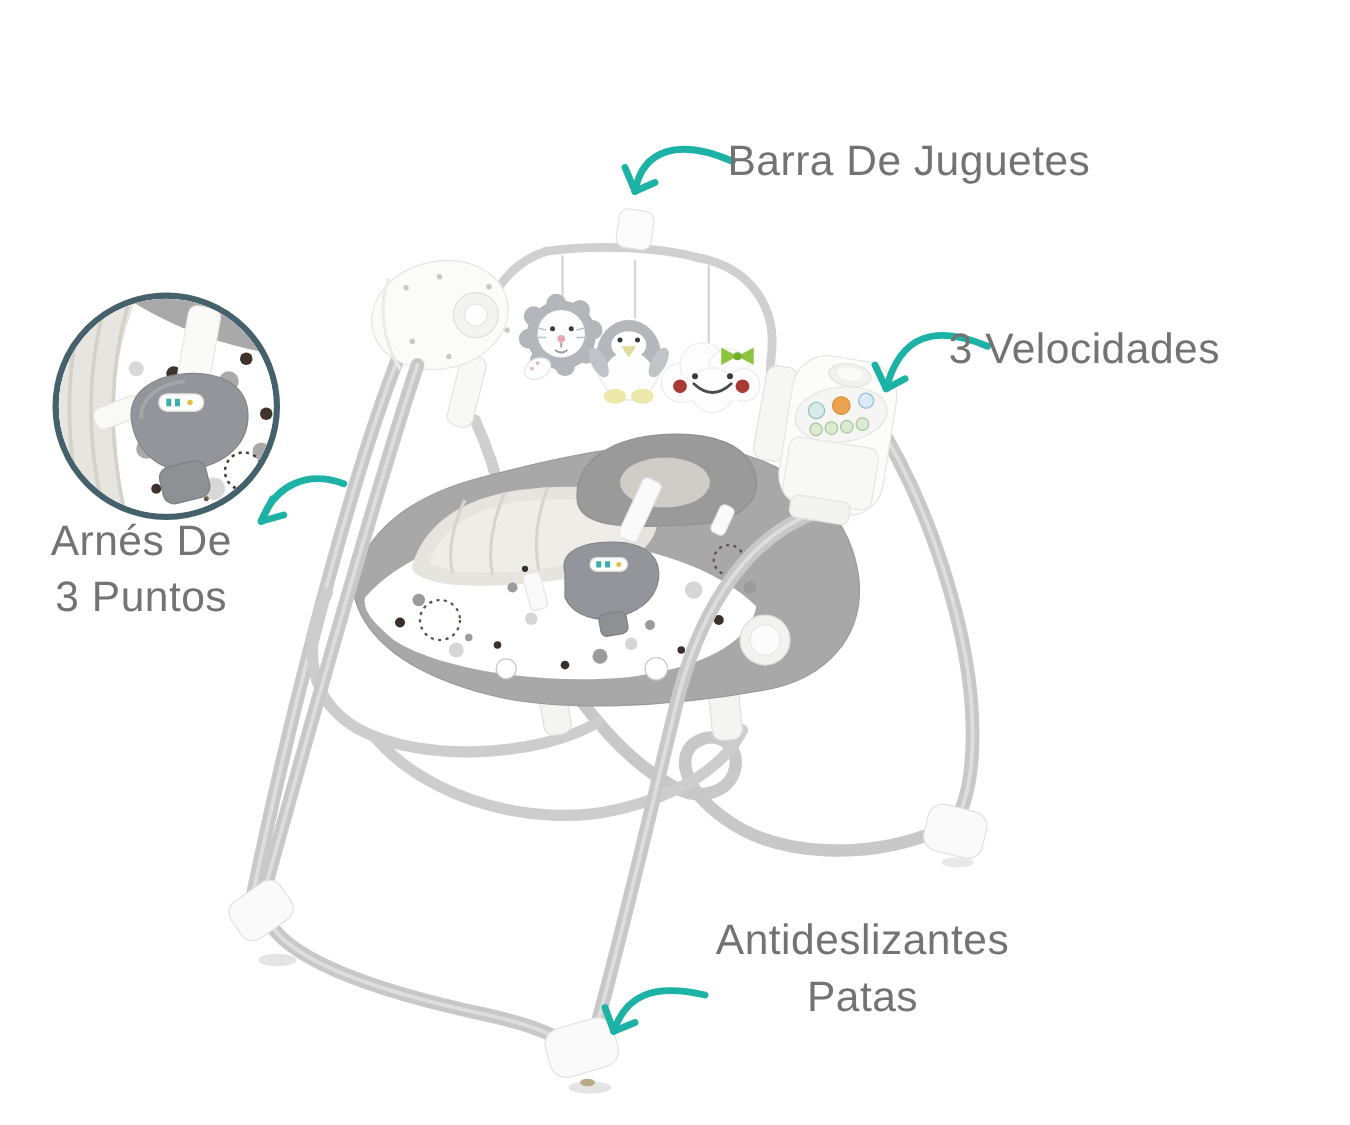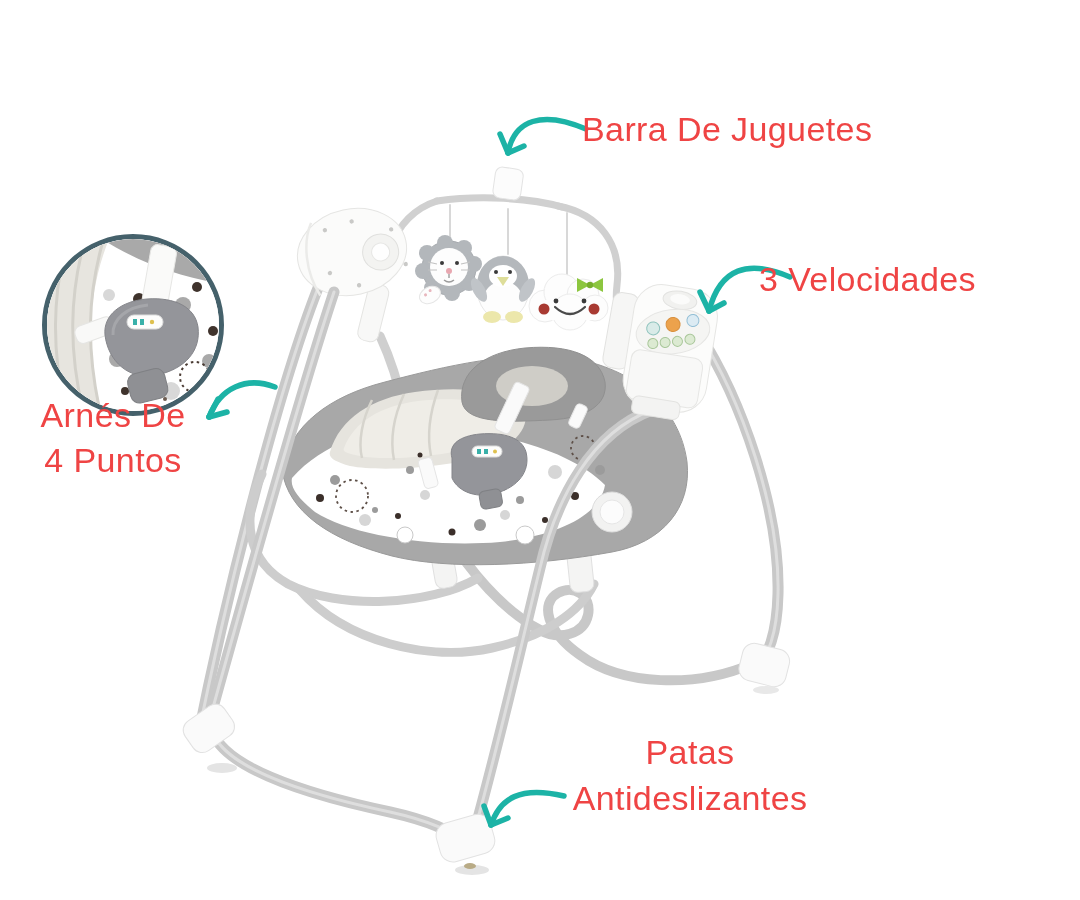--- a/index.html
+++ b/index.html
@@ -7,26 +7,26 @@
     position:relative;width:1080px;height:900px;background:#ffffff;overflow:hidden;
     font-family:"Liberation Sans", sans-serif;
   }
   .product-svg{position:absolute;left:0;top:0;z-index:1;}
   .inset{
     position:absolute;left:42px;top:234px;width:172px;height:172px;z-index:2;
     border:5px solid #45616b;border-radius:50%;overflow:hidden;background:#ffffff;
   }
   .arrows-svg{position:absolute;left:0;top:0;z-index:3;pointer-events:none;}
   .label{
-    position:absolute;z-index:4;color:#ef4444;font-size:34px;font-weight:500;
+    position:absolute;z-index:4;color:#737373;font-size:34px;font-weight:500;
     letter-spacing:0.4px;white-space:nowrap;
   }
   .label-toybar{left:582px;top:110px;}
   .label-speeds{left:759px;top:260px;}
-  .label-harness{left:13px;top:393px;width:200px;text-align:center;line-height:45px;white-space:normal;}
+  .label-harness{left:13px;top:411px;width:200px;text-align:center;line-height:45px;white-space:normal;}
   .label-feet{left:540px;top:729px;width:300px;text-align:center;line-height:46px;white-space:normal;}
   .label span{display:block;}
 </style>
 </head>
 <body>
 
 <div class="canvas">
 
   <svg class="product-svg" width="1080" height="900" viewBox="0 0 1080 900">
 
@@ -355,21 +355,21 @@
         <path d="M 491,825 L 508,818"></path>
     </g>
   </svg>
 
   <div class="label label-toybar">Barra De Juguetes</div>
 
   <div class="label label-speeds">3 Velocidades</div>
 
   <div class="label label-harness">
     <span>Arnés De</span>
-    <span>4 Puntos</span>
+    <span>3 Puntos</span>
   </div>
 
   <div class="label label-feet">
+    <span>Antideslizantes</span>
     <span>Patas</span>
-    <span>Antideslizantes</span>
   </div>
 
 </div>
 
 </body></html>

